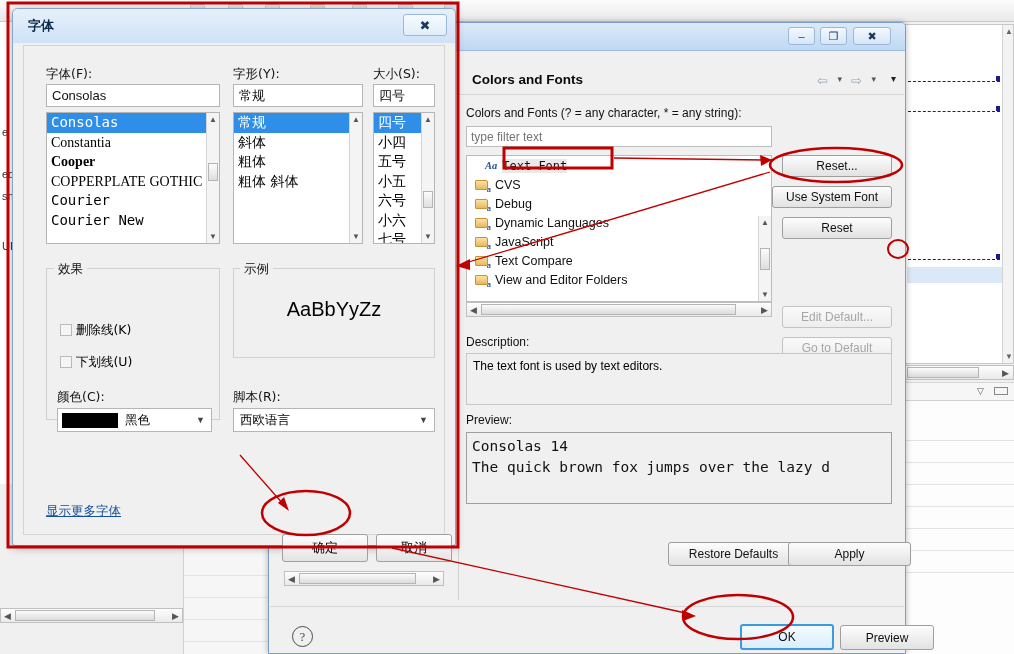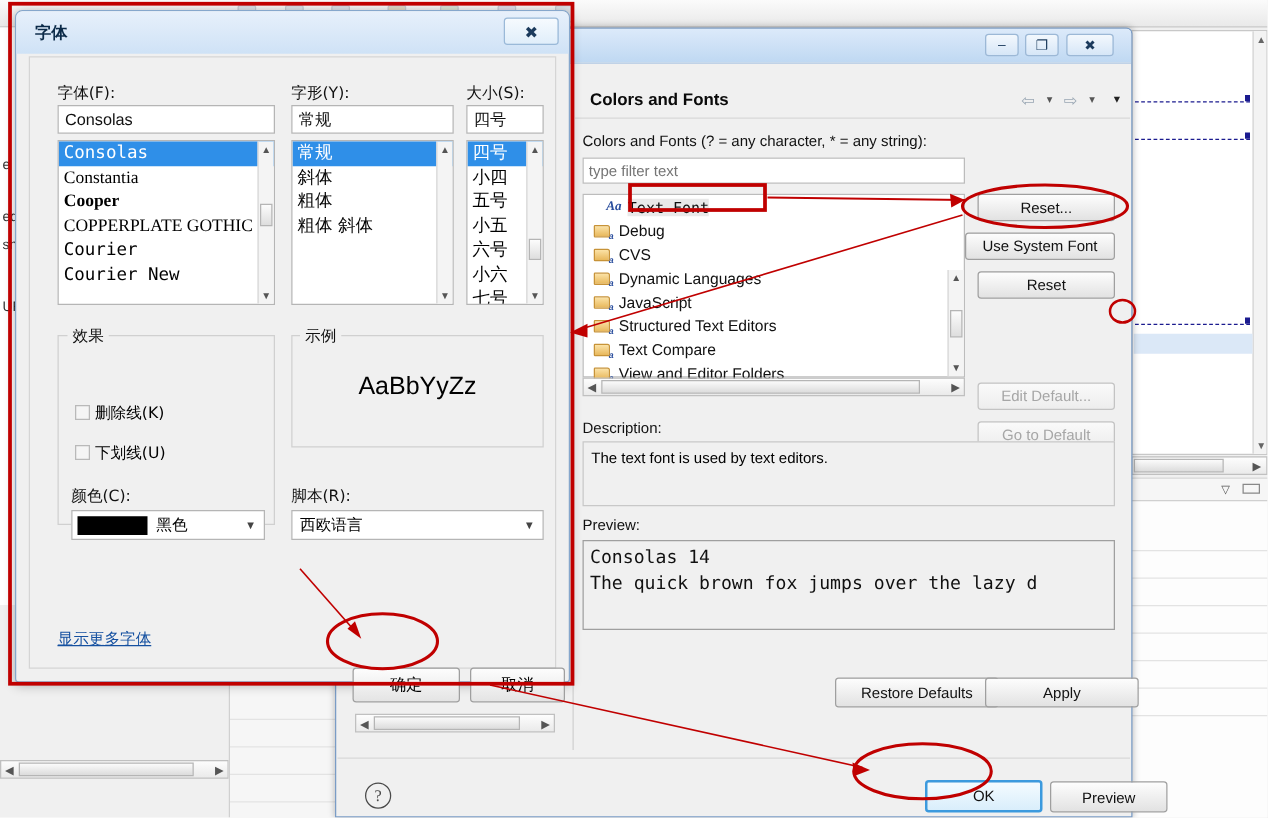--- a/index.html
+++ b/index.html
@@ -213,49 +213,42 @@
       <div class="treebox" style="left:6px;top:103px;width:306px;height:147px">
         <div class="tree-item" style="padding-left:18px">
           <span class="aaico">Aa</span>
           <span style="font-family:'DejaVu Sans Mono',monospace;font-size:12px;background:#e9e9e9">Text Font</span>
         </div>
         <div class="tree-item">
           <span class="fico">
               <span class="fold"></span>
               <span class="aa">a</span>
             </span>
+          <span>CVS</span>
+        </div>
+        <div class="tree-item">
+          <span class="fico">
+              <span class="fold"></span>
+              <span class="aa">a</span>
+            </span>
           <span>Debug</span>
         </div>
         <div class="tree-item">
           <span class="fico">
               <span class="fold"></span>
               <span class="aa">a</span>
             </span>
-          <span>CVS</span>
-        </div>
-        <div class="tree-item">
-          <span class="fico">
-              <span class="fold"></span>
-              <span class="aa">a</span>
-            </span>
           <span>Dynamic Languages</span>
         </div>
         <div class="tree-item">
           <span class="fico">
               <span class="fold"></span>
               <span class="aa">a</span>
             </span>
           <span>JavaScript</span>
-        </div>
-        <div class="tree-item">
-          <span class="fico">
-              <span class="fold"></span>
-              <span class="aa">a</span>
-            </span>
-          <span>Structured Text Editors</span>
         </div>
         <div class="tree-item">
           <span class="fico">
               <span class="fold"></span>
               <span class="aa">a</span>
             </span>
           <span>Text Compare</span>
         </div>
         <div class="tree-item">
           <span class="fico">

